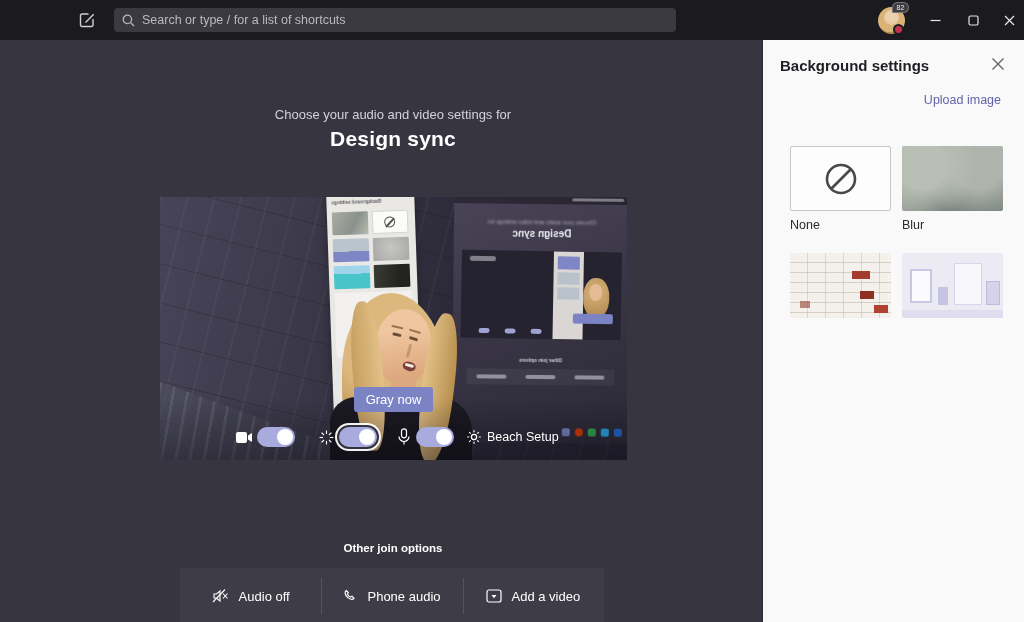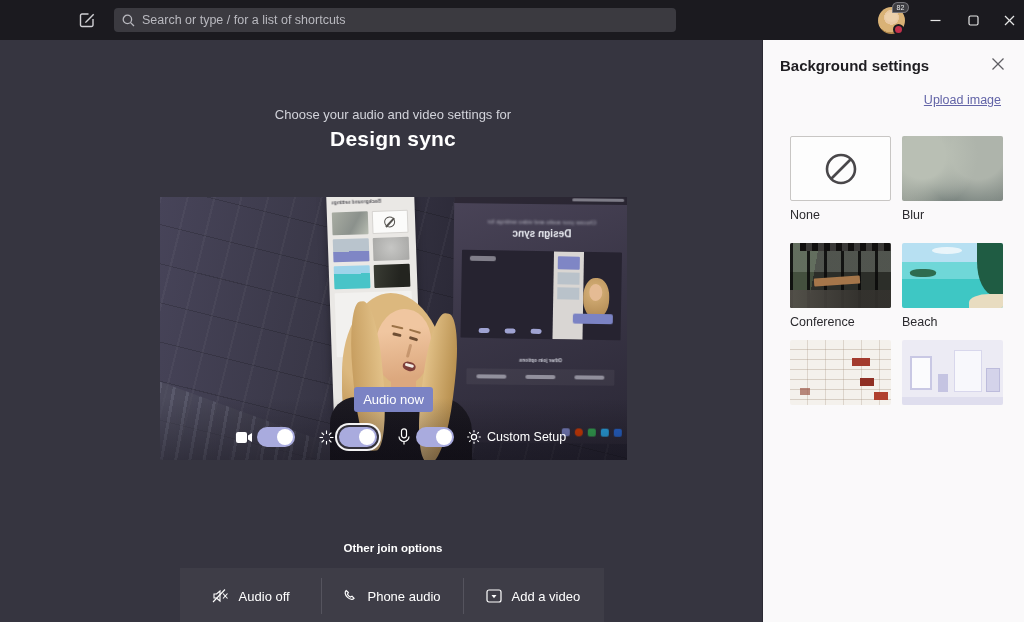--- a/index.html
+++ b/index.html
@@ -141,23 +141,23 @@
   .join-bar .opt { flex:1; display:flex; align-items:center; justify-content:center; gap:9px; color:#ffffff;
     font-size:13px; cursor:pointer; position:relative; }
   .join-bar .opt + .opt:before { content:""; position:absolute; left:0; top:10px; bottom:10px; width:1px;
     background:#55545e; }
 
   
   .panel { position:absolute; left:762px; top:40px; width:262px; height:582px; background:#faf9fa;
     border-left:1px solid #2a2933; }
   .panel-title { position:absolute; left:17px; top:17px; font-size:15px; font-weight:700; color:#1f1e22; }
   .panel-close { position:absolute; right:17px; top:17px; width:16px; height:16px; color:#5f5e63; cursor:pointer; }
-  .upload-link { position:absolute; right:23px; top:53px; font-size:12.5px; color:#6264a7; cursor:pointer;text-decoration:underline; }
-
-  .tiles { position:absolute; left:27px; top:96px; width:213px; }
+  .upload-link { position:absolute; right:23px; top:53px; font-size:12.5px; color:#6264a7; cursor:pointer; }
+
+  .tiles { position:absolute; left:27px; top:106px; width:213px; }
   .tile-row { display:flex; gap:11px; align-items:flex-start; margin-bottom:10px; }
   .cell { width:101px; }
   .thumb { width:101px; height:65px; border-radius:2px; position:relative; overflow:hidden; cursor:pointer; }
   .tile-label { margin-top:7px; font-size:12.5px; color:#2b2a2e; height:15px; }
 
   .thumb.t-none { background:#fdfdfd; border:1px solid #c8c6c4; }
   .thumb.t-blur { background:
       radial-gradient(circle at 20% 30%, #b9bfb4 0 25%, transparent 60%),
       radial-gradient(circle at 75% 25%, #aeb4ab 0 30%, transparent 65%),
       radial-gradient(circle at 60% 80%, #717c78 0 30%, transparent 70%),
@@ -326,21 +326,21 @@
       <span class="eye" style="left:16px; top:25px; transform:rotate(6deg);"></span>
       <span class="eye" style="left:33px; top:27px; transform:rotate(10deg);"></span>
       <span class="nose"></span>
       <span class="mouth"></span>
     </div>
     <div class="hair-strand-l"></div>
     <div class="hair-strand-r"></div>
 
     <div class="video-dim"></div>
 
-    <button class="join-btn">Audio now</button>
+    <button class="join-btn">Gray now</button>
 
     <div class="ctl-row">
       <svg style="left:76px; top:5px;" width="17" height="13" viewBox="0 0 17 13">
         <rect x="0" y="1" width="11" height="11" rx="2" fill="#fff"></rect>
           <path d="M12 4.5 16 2v9l-4-2.5z" fill="#fff"></path>
       </svg>
       <span class="toggle" style="left:97px; top:1px;">
           <span class="knob"></span>
         </span>
       <svg style="left:159px; top:4px;" width="15" height="15" viewBox="0 0 15 15" stroke="#fff" stroke-width="1.1">
@@ -361,21 +361,21 @@
           <path d="M1 8.5a5 5 0 0 0 10 0"></path>
           <line x1="6" y1="13.5" x2="6" y2="16.5"></line>
       </svg>
       <span class="toggle" style="left:256px; top:1px;">
           <span class="knob"></span>
         </span>
       <svg style="left:306px; top:3px;" width="16" height="16" viewBox="0 0 16 16" fill="none" stroke="#fff" stroke-width="1.2">
         <circle cx="8" cy="8" r="2.6"></circle>
         <path d="M8 1.2v2.1M8 12.7v2.1M1.2 8h2.1M12.7 8h2.1M3.2 3.2l1.5 1.5M11.3 11.3l1.5 1.5M12.8 3.2l-1.5 1.5M4.7 11.3l-1.5 1.5"></path>
       </svg>
-      <span class="custom-setup">Custom Setup</span>
+      <span class="custom-setup">Beach Setup</span>
     </div>
   </section>
 
   <div class="ojo-label">Other join options</div>
 
   <div class="join-bar">
     <div class="opt">
       <svg width="18" height="14" viewBox="0 0 18 14" fill="none" stroke="#fff" stroke-width="1.1">
         <path d="M2 5h2.5L8 2v10L4.5 9H2z" fill="none"></path>
         <line x1="11" y1="4.5" x2="15.5" y2="9.5"></line>
@@ -424,39 +424,20 @@
       </div>
       <div class="cell">
         <div class="thumb t-blur"></div>
         <div class="tile-label">Blur</div>
       </div>
     </div>
 
     <div class="tile-row">
     </div>
 
-    <div class="tile-row">
-      <div class="cell">
-        <div class="thumb t-conf">
-          <span class="c-ceil"></span>
-            <span class="c-table"></span>
-            <span class="c-floor"></span>
-        </div>
-        <div class="tile-label">Conference</div>
-      </div>
-      <div class="cell">
-        <div class="thumb t-beach">
-          <span class="b-cloud"></span>
-            <span class="b-island"></span>
-            <span class="b-palm"></span>
-            <span class="b-sand"></span>
-        </div>
-        <div class="tile-label">Beach</div>
-      </div>
-    </div>
 
     <div class="tile-row">
       <div class="cell">
         <div class="thumb t-brick">
           <span class="r1"></span>
             <span class="r2"></span>
             <span class="r3"></span>
             <span class="r4"></span>
         </div>
       </div>

